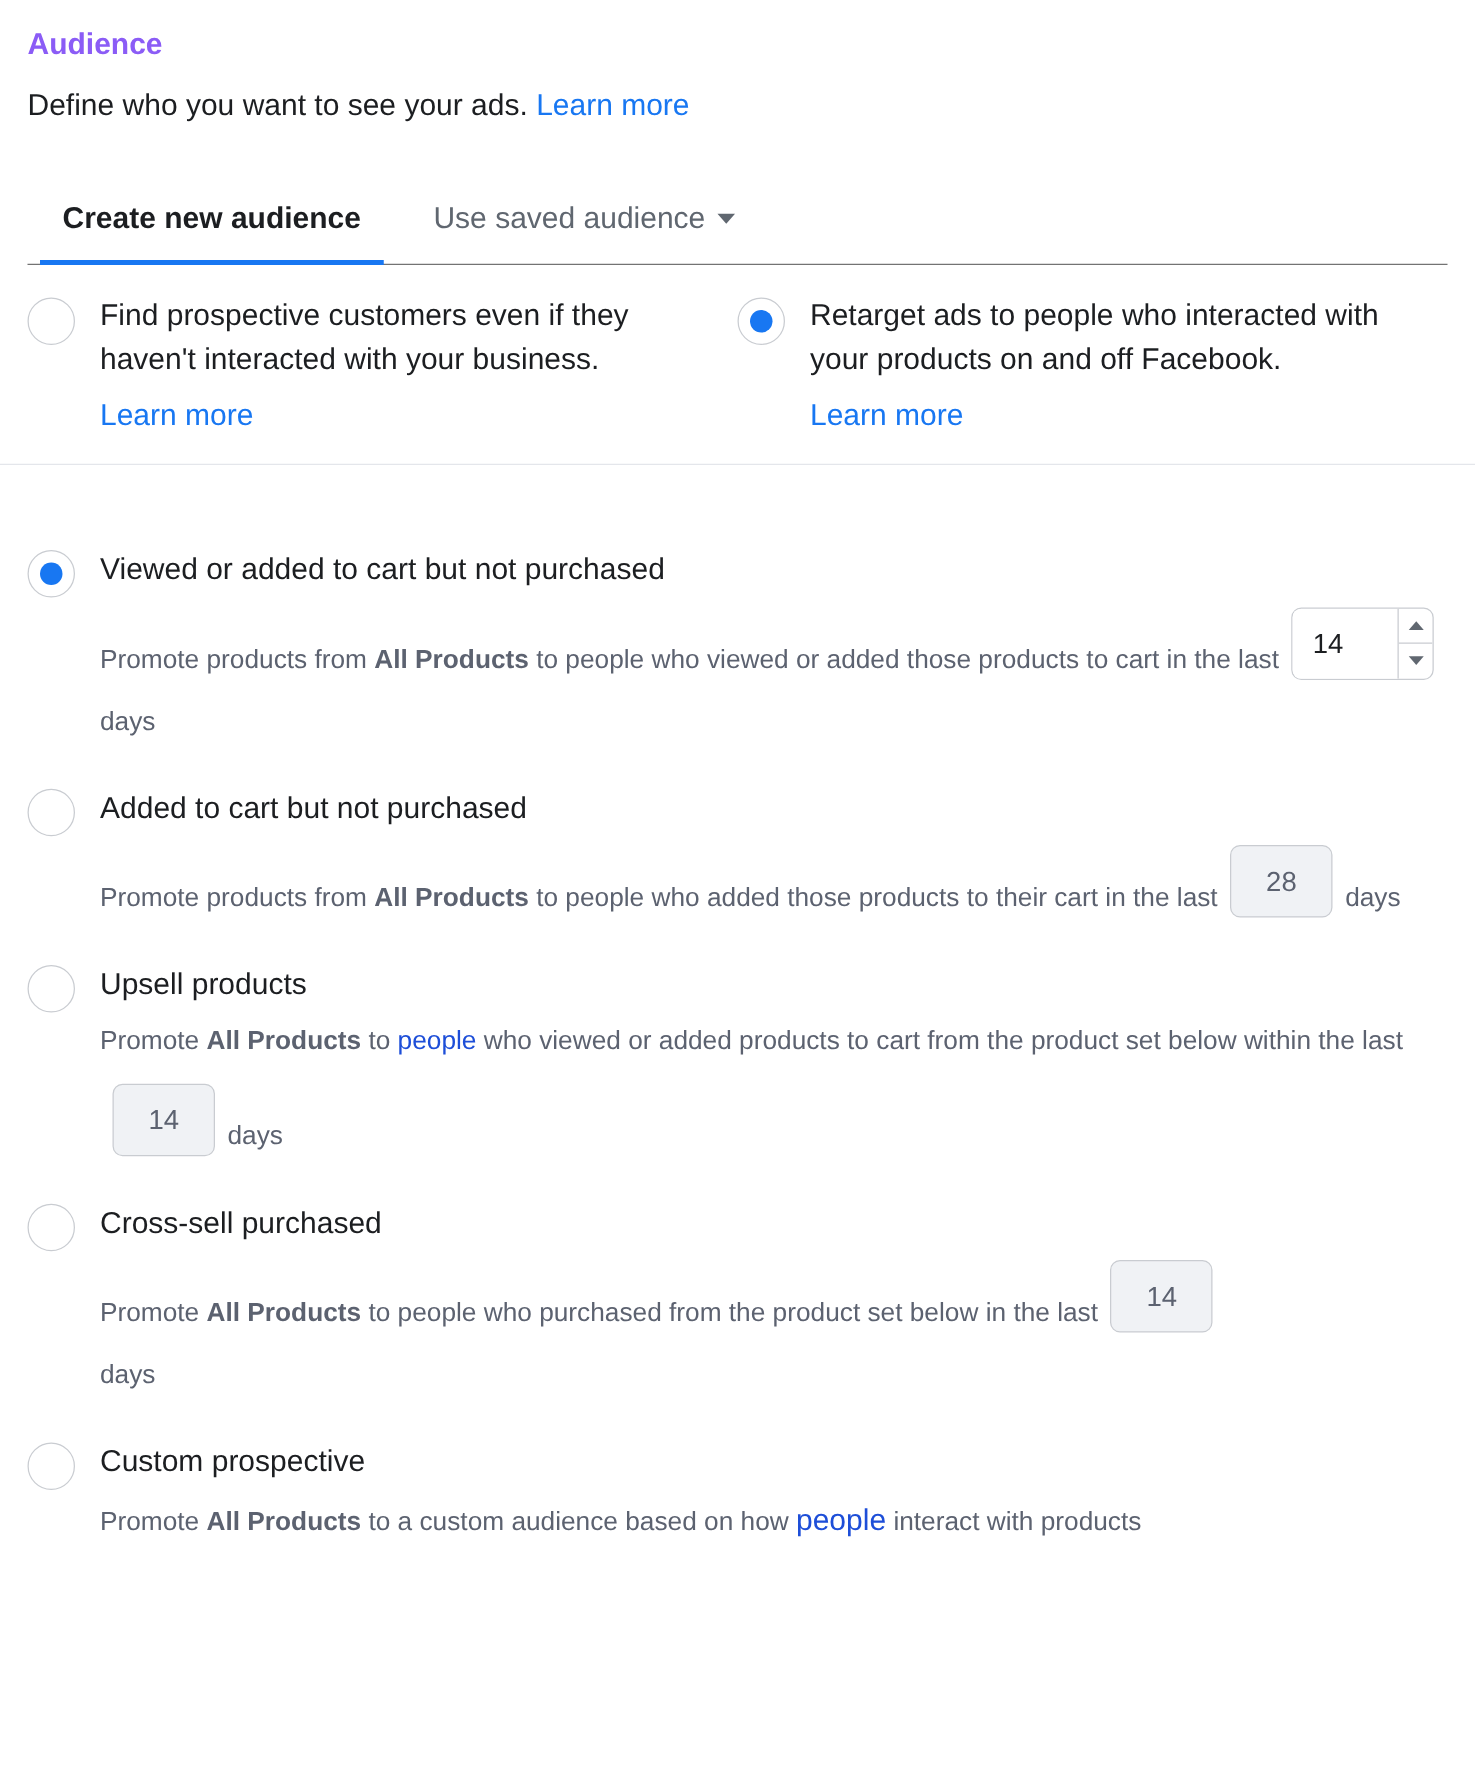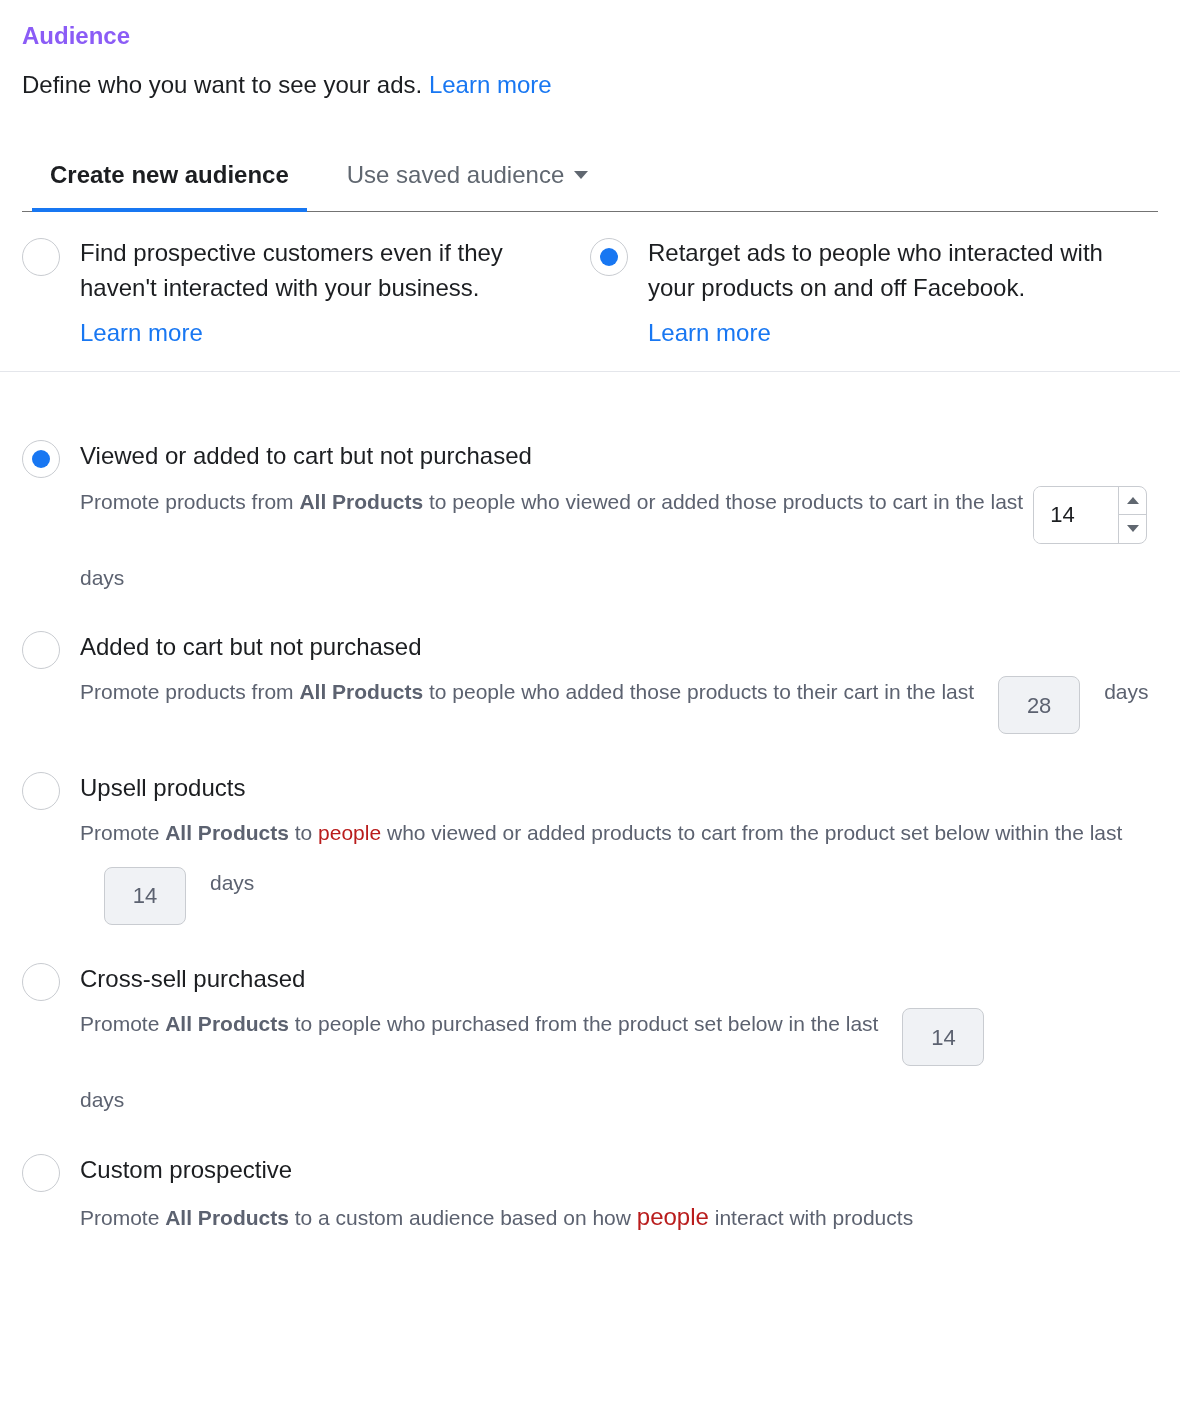--- a/index.html
+++ b/index.html
@@ -132,21 +132,21 @@
     margin-bottom: 14px;
   }
   .opt-desc {
     font-size: 21px;
     color: #5c6270;
     line-height: 1.5;
     display: block;
   }
   .opt-desc .strong { font-weight: 700; }
   .opt-desc a.inline-link {
-    color: #b91c1c;
+    color: #1d4ed8;
     text-decoration: none;
     cursor: pointer;
   }
   .opt-desc a.inline-link.big { font-size: 24px; }
 
   .num-input-wrap {
     display: inline-flex;
     vertical-align: middle;
     margin: 0 10px;
     height: 58px;
@@ -194,29 +194,29 @@
     display: inline-flex;
     align-items: center;
     justify-content: center;
     min-width: 82px;
     height: 58px;
     border: 1px solid #c9ccd1;
     border-radius: 8px;
     background: #f0f2f5;
     font-size: 22px;
     color: #5c6270;
-    margin: 0 24px;
+    margin: 0 10px;
     vertical-align: middle;
     padding: 0 18px;
   }
 
   .desc-row {
     display: flex;
     flex-wrap: wrap;
-    align-items: flex-start;
+    align-items: flex-end;
     row-gap: 18px;
     margin-top: 2px;
   }
 </style>
 </head>
 <body>
 
 <div class="page">
 
   <h2 class="section-title">Audience</h2>

